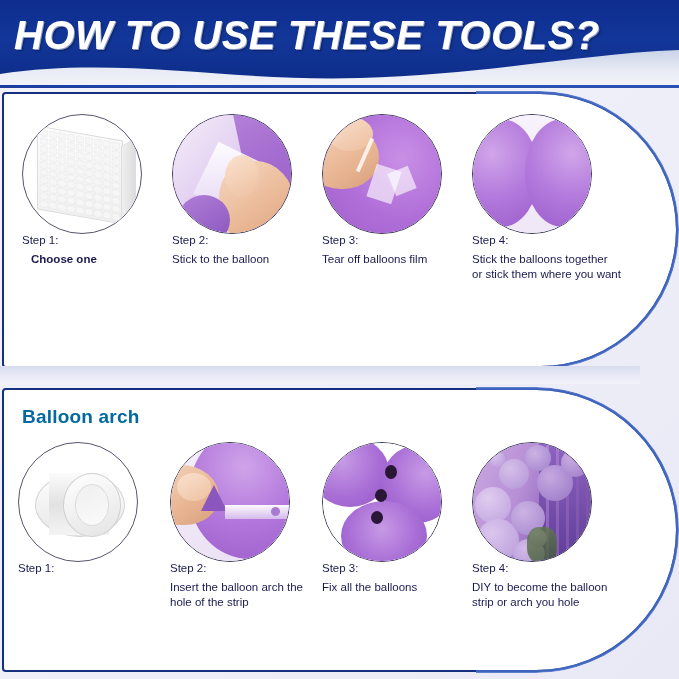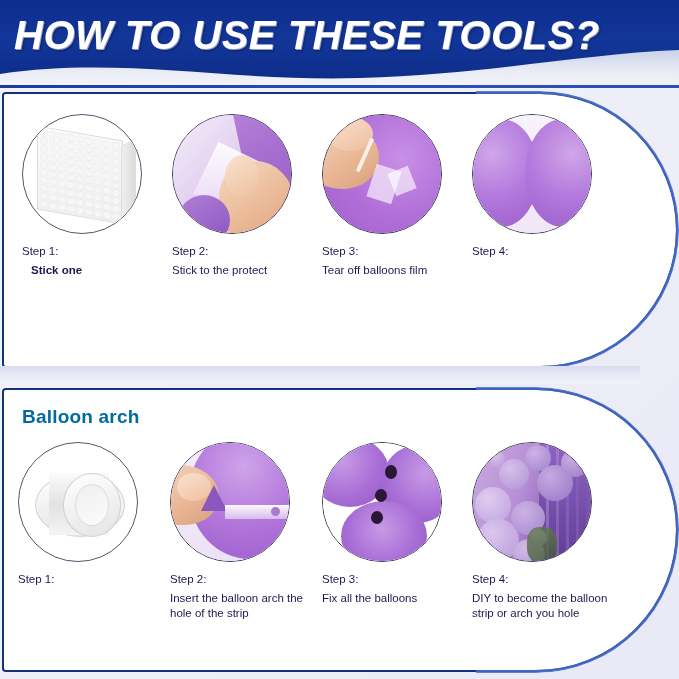--- a/index.html
+++ b/index.html
@@ -43,21 +43,21 @@
     background:linear-gradient(180deg,#d8dcee 0%,#e8eaf5 55%,#f2f2fa 100%);}
 
   
   .section-title{position:absolute;color:#0369a1;font-weight:bold;font-size:19px;letter-spacing:.2px;}
 
   
   .step{position:absolute;width:150px;}
   .circle{width:118px;height:118px;border-radius:50%;overflow:hidden;position:relative;
     border:1px solid #3a3a55;background:#fff;}
   .circle.plain{border:1px solid #55556e;}
-  .step-label{margin-top:11px;color:#1a1a50;font-size:11.5px;line-height:1.05;}
+  .step-label{color:#1a1a50;font-size:11.5px;line-height:1.05;}
   .step-desc{margin-top:6px;color:#1a1a50;font-size:11.5px;line-height:1.28;}
   .step-desc.bold{font-weight:bold;padding-left:9px;}
 
   
   .sheet{position:absolute;left:14px;top:18px;width:86px;height:84px;
     transform:skewY(10deg);
     background:linear-gradient(160deg,#fdfdfd,#ededed);
     border:1px solid #dcdcdc;
     display:grid;grid-template-columns:repeat(9,1fr);grid-template-rows:repeat(10,1fr);
     gap:1px;padding:2px;box-sizing:border-box;}
@@ -198,36 +198,36 @@
             <i></i>
             <i></i>
             <i></i>
             <i></i>
             <i></i>
             <i></i>
         </div>
         <div class="sheet-side"></div>
       </div>
       <div class="step-label">Step 1:</div>
-      <div class="step-desc bold">Stick  one</div>
+      <div class="step-desc bold">Choose  one</div>
     </div>
 
     <div class="step" style="left:168px;top:20px;">
       <div class="circle">
         <div class="art">
           <div class="bal" style="left:-22px;top:-34px;width:168px;height:150px;border-radius:50% 50% 45% 45%;background:linear-gradient(150deg,#c49ae0,#a76fd1 55%,#9257c4);"></div>
           <div class="film" style="left:-6px;top:-6px;width:78px;height:132px;transform:rotate(-12deg);background:linear-gradient(140deg,rgba(255,255,255,.88),rgba(240,230,250,.6));"></div>
           <div class="film" style="left:30px;top:36px;width:56px;height:58px;transform:rotate(26deg);background:linear-gradient(160deg,rgba(255,255,255,.9),rgba(236,226,248,.55));"></div>
           <div class="hand" style="left:46px;top:46px;width:76px;height:84px;"></div>
           <div class="hand" style="left:52px;top:40px;width:34px;height:42px;border-radius:50%;background:linear-gradient(150deg,#fae2cf,#eec0a0);"></div>
           <div class="bal" style="left:5px;top:80px;width:52px;height:50px;background:linear-gradient(150deg,#b07fd8,#8a54bd);"></div>
         </div>
       </div>
       <div class="step-label">Step 2:</div>
-      <div class="step-desc">Stick to the protect</div>
+      <div class="step-desc">Stick to the balloon</div>
     </div>
 
     <div class="step" style="left:318px;top:20px;">
       <div class="circle">
         <div class="art">
           <div class="bal" style="left:-14px;top:-14px;width:150px;height:150px;background:radial-gradient(circle at 62% 38%,#c88fe6,#b06fd8 45%,#9a57c6);"></div>
           <div class="hand" style="left:-18px;top:8px;width:74px;height:66px;"></div>
           <div class="hand" style="left:4px;top:2px;width:46px;height:34px;border-radius:50%;background:linear-gradient(150deg,#fae2cf,#edbe9e);"></div>
           <div class="film" style="left:48px;top:52px;width:26px;height:34px;transform:rotate(18deg);"></div>
           <div class="film" style="left:68px;top:54px;width:22px;height:24px;transform:rotate(-22deg);"></div>
@@ -240,20 +240,22 @@
 
     <div class="step" style="left:468px;top:20px;">
       <div class="circle">
         <div class="art">
           <div style="position:absolute;inset:0;background:linear-gradient(180deg,#f7f2fb,#efe7f6);"></div>
           <div class="bal" style="left:-10px;top:4px;width:76px;height:108px;border-radius:50%;background:radial-gradient(circle at 38% 32%,#d0a6ea,#b379dc 50%,#9b5ecb);"></div>
           <div class="bal" style="left:52px;top:4px;width:76px;height:108px;border-radius:50%;background:radial-gradient(circle at 62% 32%,#d0a6ea,#b379dc 50%,#9b5ecb);"></div>
         </div>
       </div>
       <div class="step-label">Step 4:</div>
+      <div class="step-desc" style="white-space:pre-line;">Stick the balloons together
+or stick them where you want</div>
     </div>
   </div>
 
   <div class="gap-band"></div>
 
   <div class="panel panel-2">
 
     <div class="section-title" style="left:18px;top:16px;">Balloon arch</div>
 
     <div class="step" style="left:14px;top:52px;">

